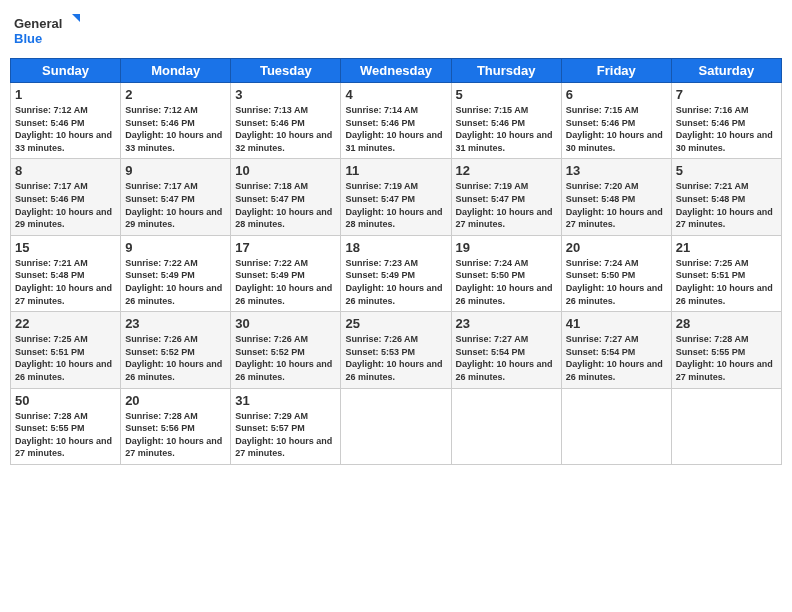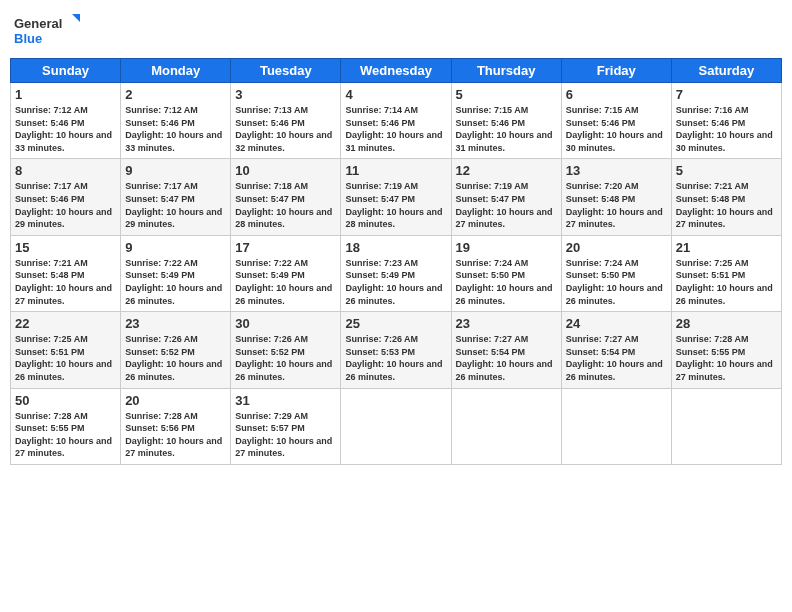--- a/index.html
+++ b/index.html
@@ -316,21 +316,21 @@
       </td>
         <td>
         <span class="day-num">23</span>
         <div class="day-detail">
           Sunrise: 7:27 AM<br>
           Sunset: 5:54 PM<br>
           Daylight: 10 hours and 26 minutes.
         </div>
       </td>
         <td>
-        <span class="day-num">24</span>
+        <span class="day-num">41</span>
         <div class="day-detail">
           Sunrise: 7:27 AM<br>
           Sunset: 5:54 PM<br>
           Daylight: 10 hours and 26 minutes.
         </div>
       </td>
         <td>
         <span class="day-num">28</span>
         <div class="day-detail">
           Sunrise: 7:28 AM<br>

